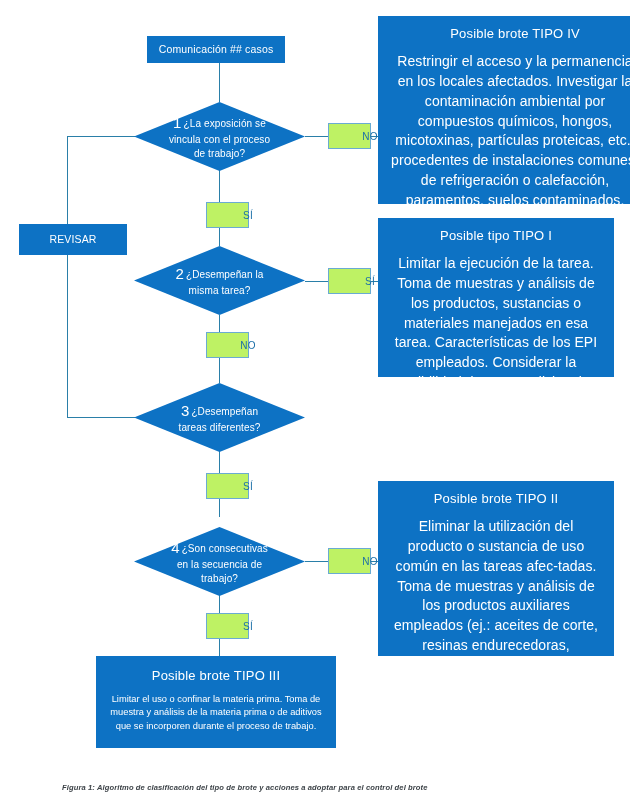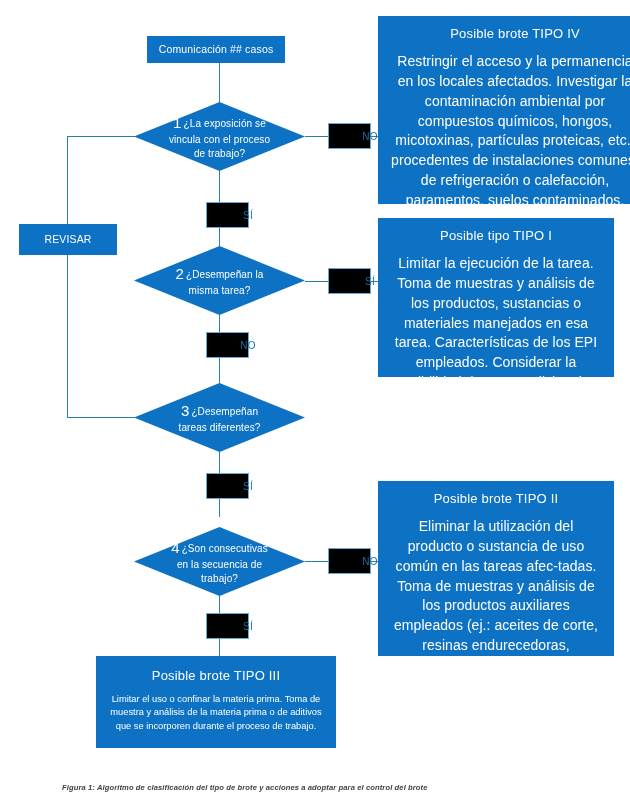--- a/index.html
+++ b/index.html
@@ -70,21 +70,21 @@
     font-size: 15px;
     vertical-align: -1px;
     margin-right: 2px;
   }
 
   
   .flag {
     position: absolute;
     width: 26px;
     height: 26px;
-    background: #000000;
+    background: #bef264;
     border: 1px solid #6aabd2;
     box-sizing: border-box;
     display: flex;
     align-items: center;
     justify-content: center;
     color: #1b6fa8;
     font-size: 10px;
     letter-spacing: .3px;
     padding-left: 41px;
   }
@@ -172,21 +172,21 @@
   <div class="line line-h" style="left:305px; top:561px; width:23px;"></div>
   <div class="line line-h" style="left:354px; top:561px; width:24px;"></div>
 
   <div class="line line-v" style="left:219px; top:595px; height:18px;"></div>
   <div class="line line-v" style="left:219px; top:639px; height:17px;"></div>
 
   <div class="proc" style="left:147px; top:36px; width:138px; height:27px;">
     <span>Comunicación ## casos</span>
   </div>
 
-  <div class="proc" style="left:19px; top:224px; width:98px; height:31px;">
+  <div class="proc" style="left:19px; top:224px; width:108px; height:31px;">
     <span>REVISAR</span>
   </div>
 
   <div class="diamond" style="left:134px; top:102px; width:171px; height:69px;">
     <div class="shape"></div>
     <div class="txt">
       <span><span class="num">1</span><span>¿La exposición  se vincula con el proceso de trabajo?</span></span>
     </div>
   </div>
 

